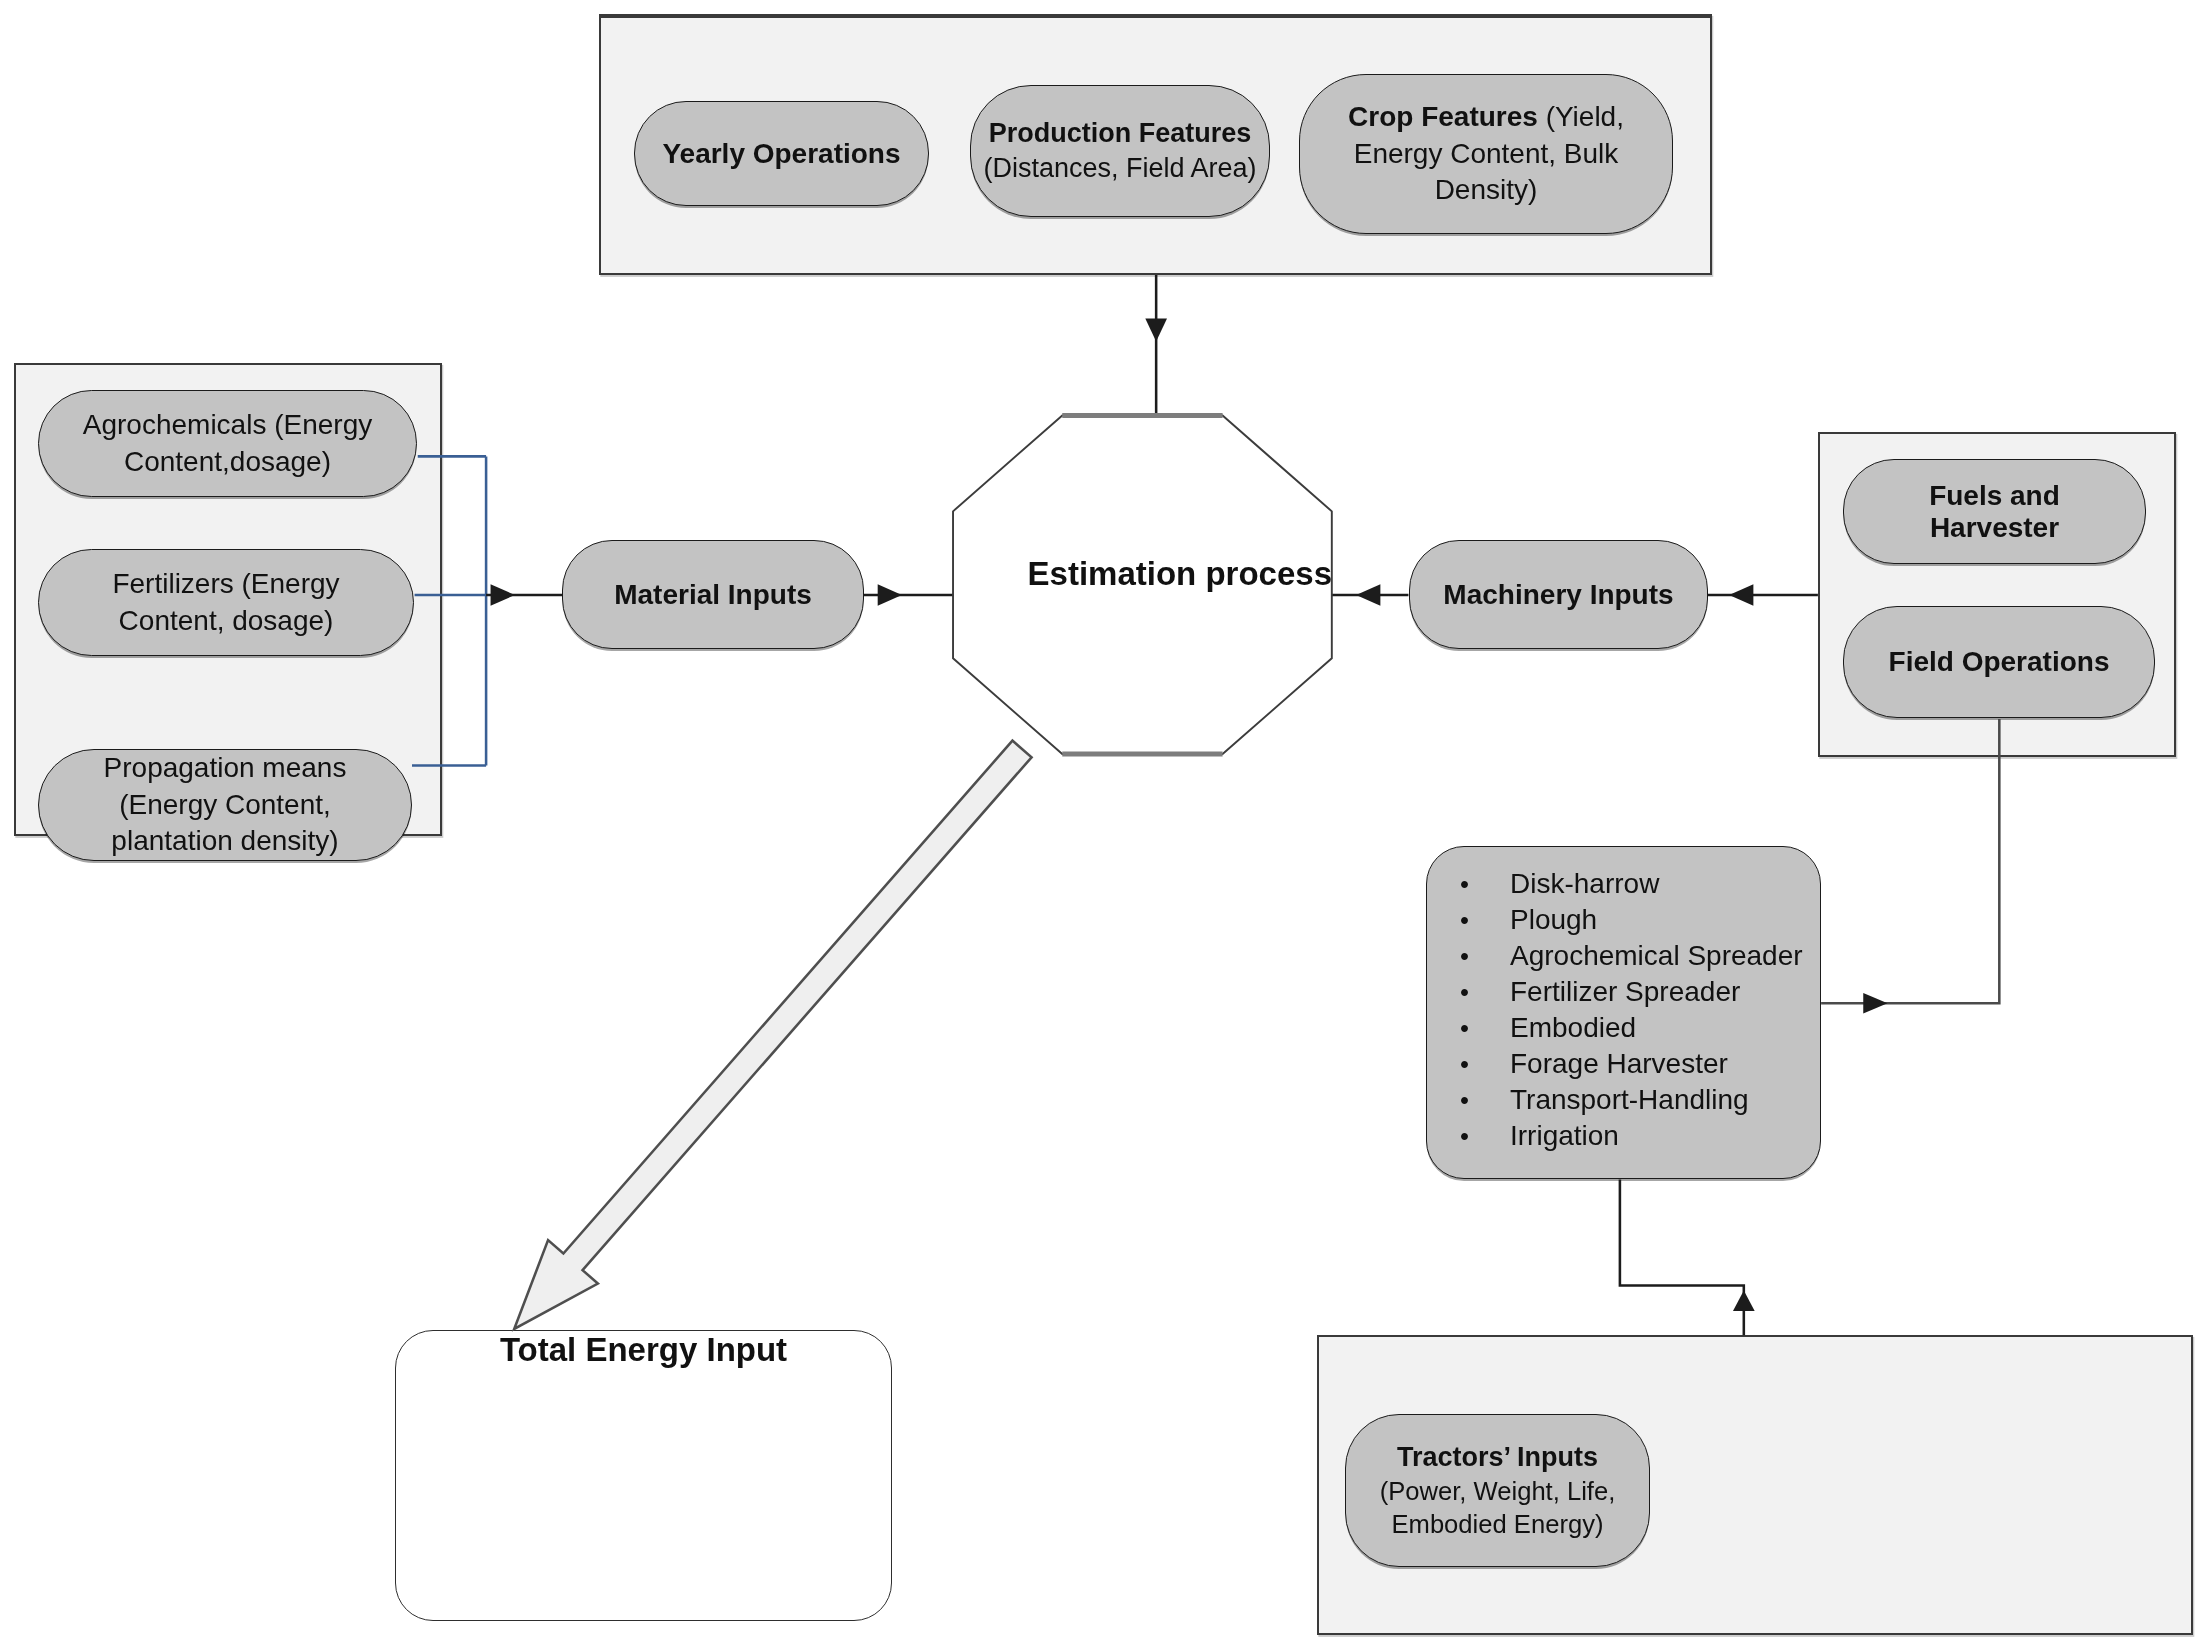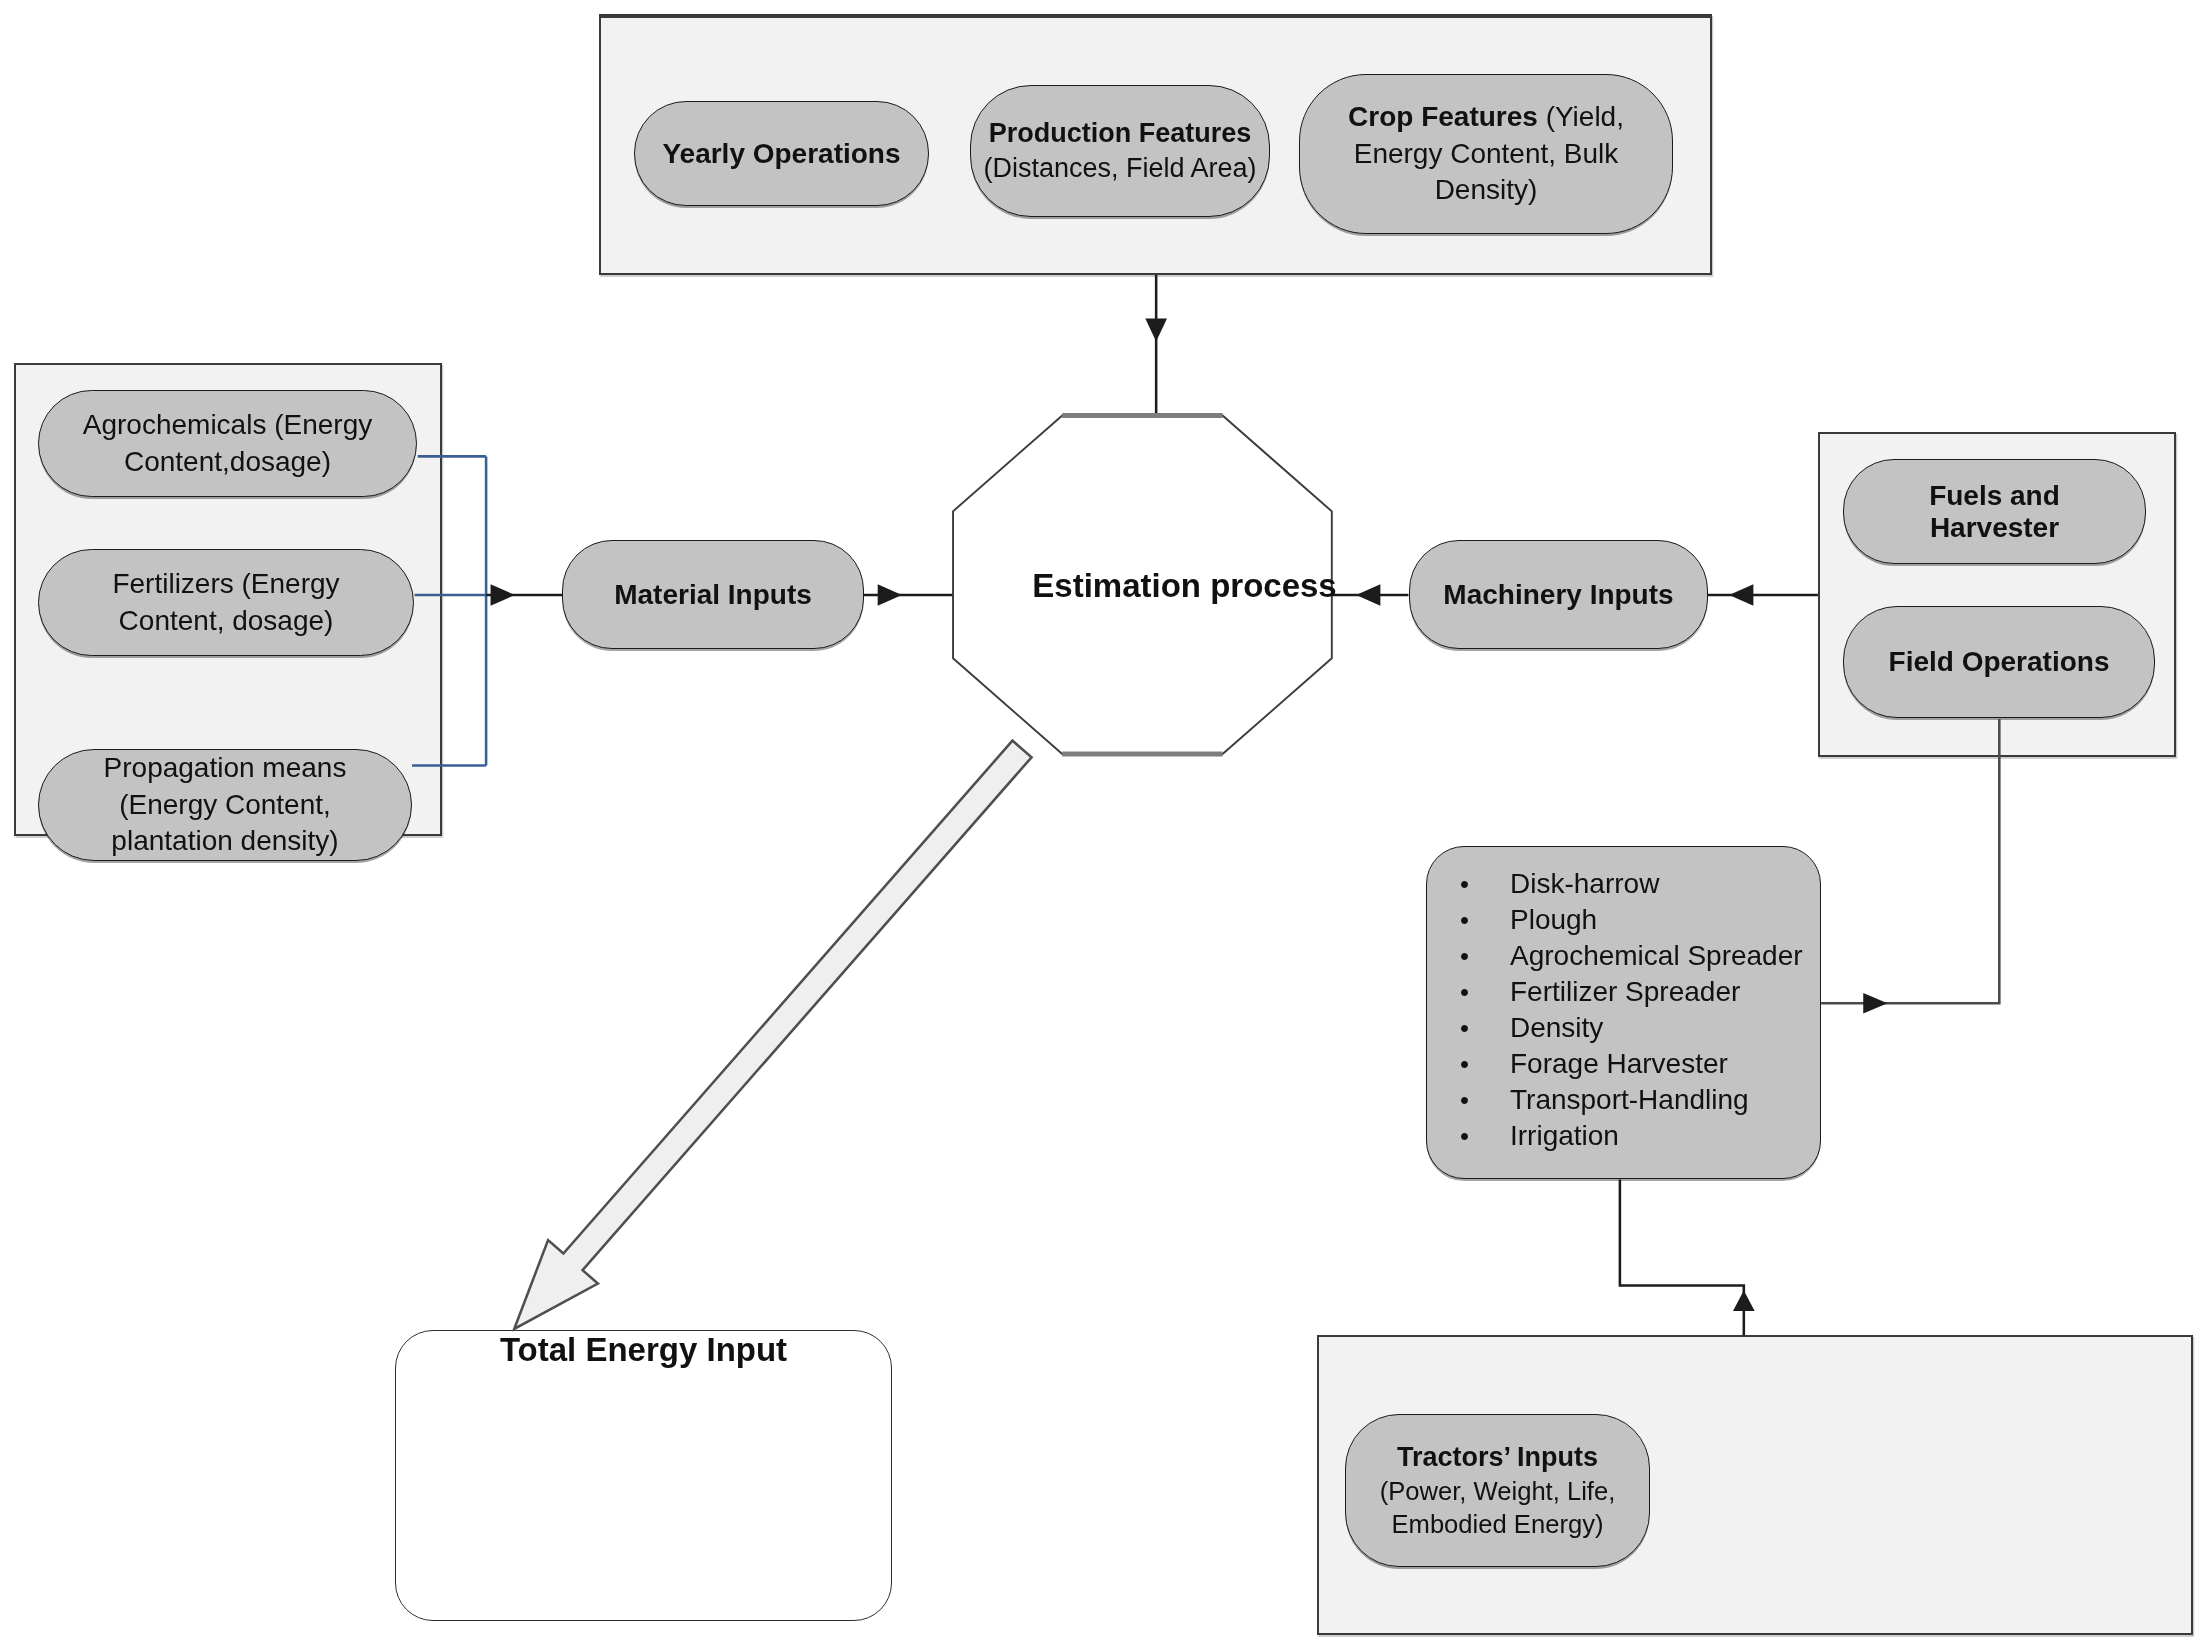--- a/index.html
+++ b/index.html
@@ -17,22 +17,22 @@
     text-align:center;box-shadow:0 2.6px 0 -0.6px rgba(0,0,0,.35);
   }
   .pill .b{font-weight:bold;}
   .whitebox{
     position:absolute;background:#ffffff;border:1.9px solid #2e2e2e;border-radius:38px;
     box-sizing:border-box;display:flex;align-items:flex-start;justify-content:center;
     text-align:center;font-weight:bold;font-size:33px;
   }
   .wires{position:absolute;left:0;top:0;z-index:5;pointer-events:none;}
   .octlabel{
-    position:absolute;left:953px;top:565px;width:379px;height:41px;line-height:41px;
-    text-align:center;font-weight:bold;font-size:33px;z-index:6;padding-left:42px;
+    position:absolute;left:953px;top:553px;width:379px;height:41px;line-height:41px;
+    text-align:right;font-weight:bold;font-size:33px;z-index:6;
   }
   .list{
     position:absolute;left:1426px;top:846px;width:395px;height:333px;
     background:var(--pill);border:1.9px solid var(--border);border-radius:38px;
     box-sizing:border-box;padding:19px 0 0 33px;box-shadow:0 2.6px 0 -0.6px rgba(0,0,0,.35);
   }
   .list .li{display:flex;align-items:center;height:36px;font-size:28px;}
   .list .dot{width:50px;font-size:25.6px;}
   .f44{font-size:28px;line-height:1.3;}
   .f42{font-size:27px;line-height:1.28;}
@@ -97,21 +97,21 @@
     <div class="li">
         <span class="dot">•</span>
         <span>Agrochemical Spreader</span>
       </div>
     <div class="li">
         <span class="dot">•</span>
         <span>Fertilizer Spreader</span>
       </div>
     <div class="li">
         <span class="dot">•</span>
-        <span>Density</span>
+        <span>Embodied</span>
       </div>
     <div class="li">
         <span class="dot">•</span>
         <span>Forage Harvester</span>
       </div>
     <div class="li">
         <span class="dot">•</span>
         <span>Transport-Handling</span>
       </div>
     <div class="li">

